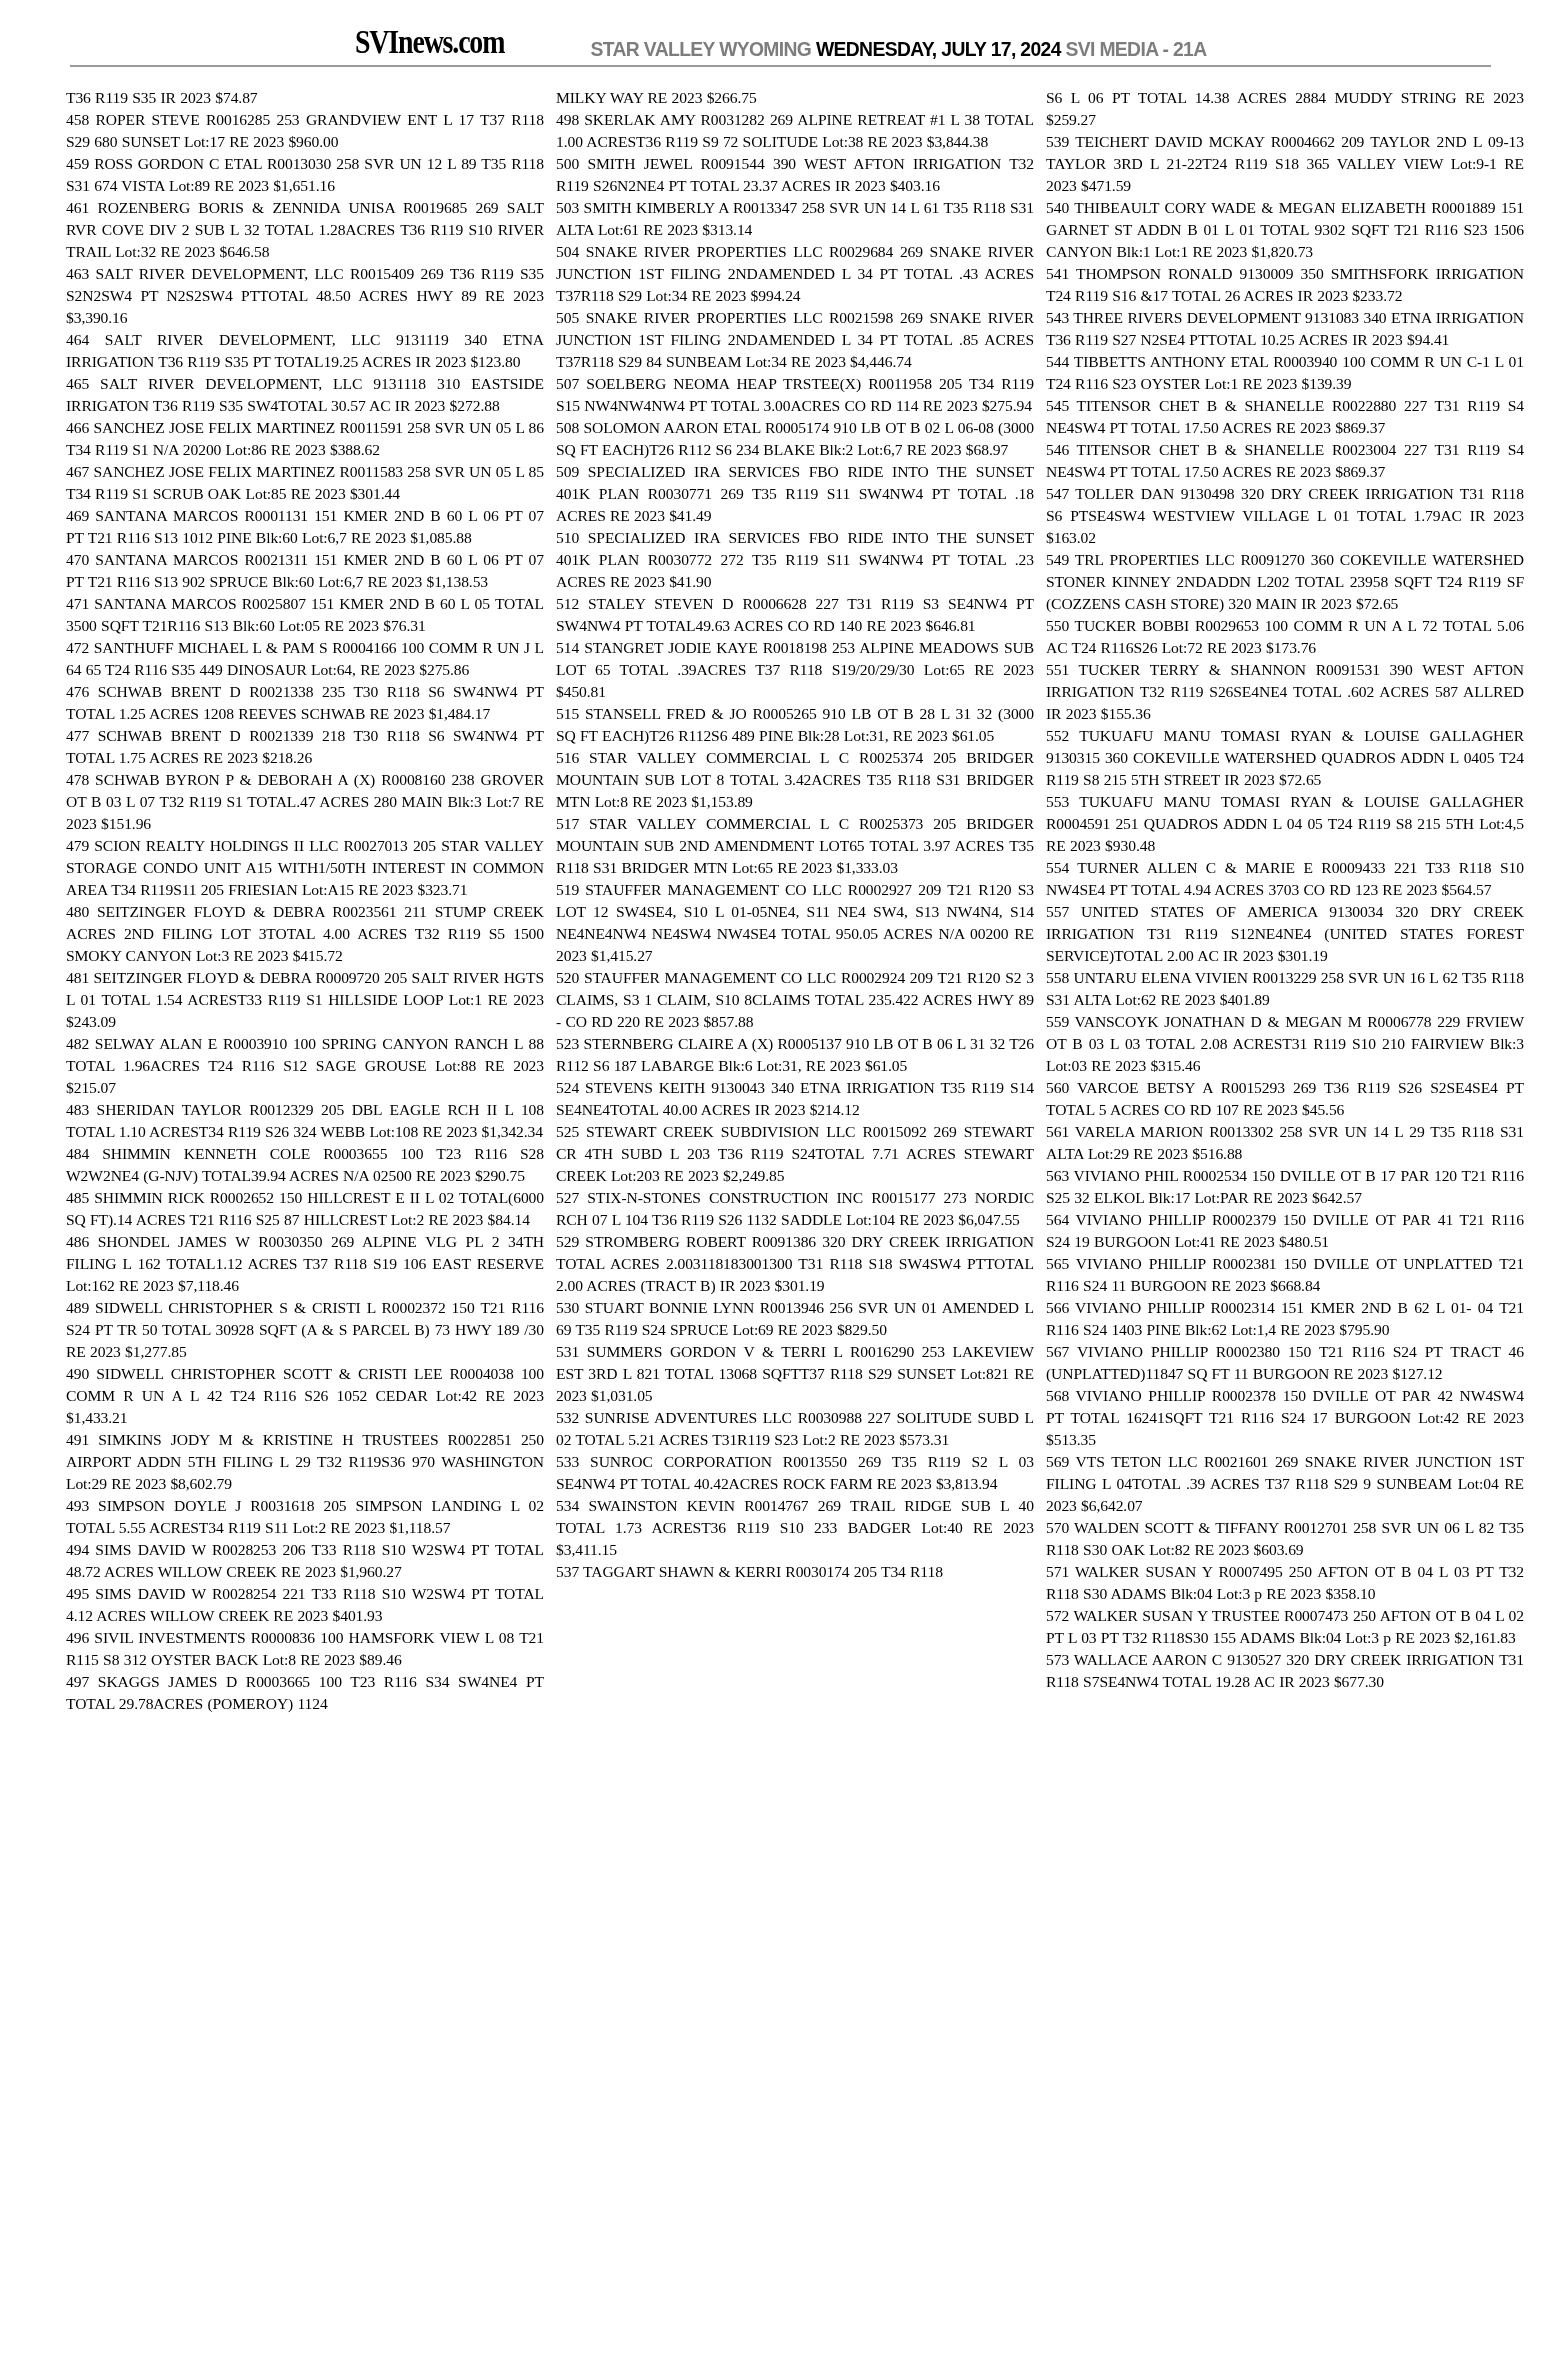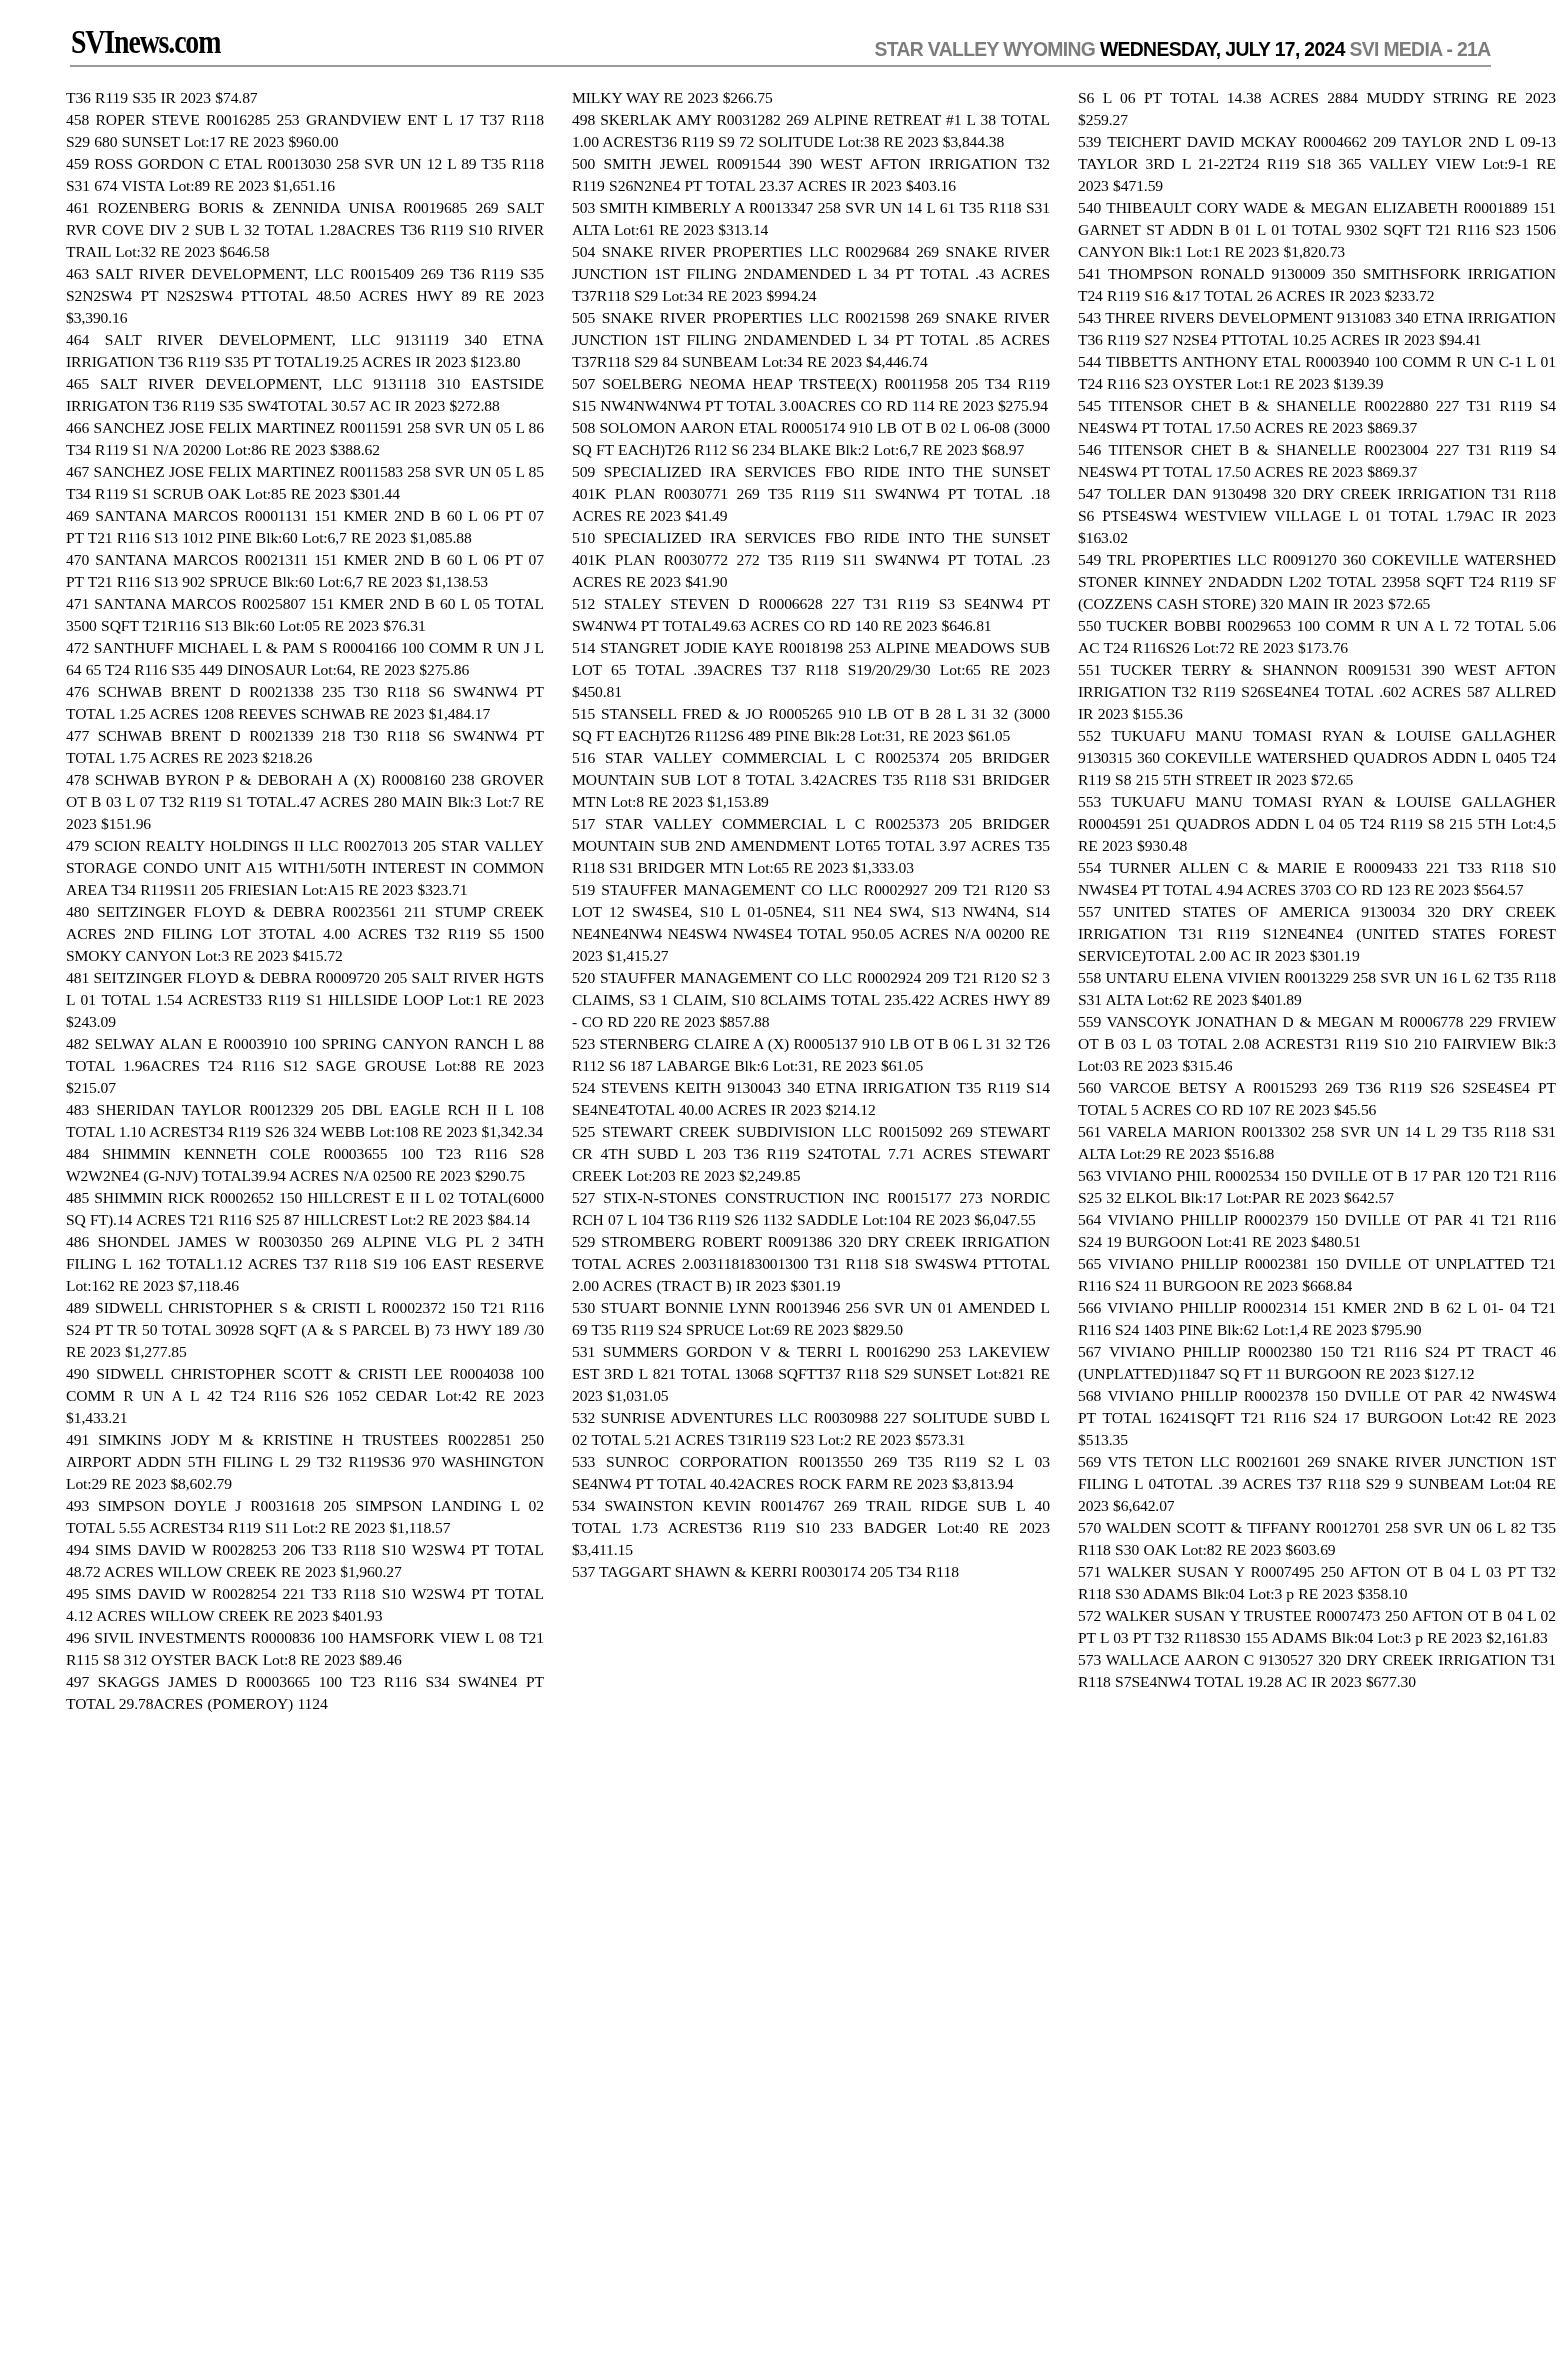--- a/index.html
+++ b/index.html
@@ -10,21 +10,21 @@
   body {
     width: 1561px;
     height: 2413px;
     position: relative;
     font-family: "Liberation Serif", "DejaVu Serif", serif;
     color: #000000;
     overflow: hidden;
   }
   .page-header {
     display: flex;
-    justify-content: space-between;
+    justify-content: center;
     align-items: flex-end;
     padding: 24.6px 71px 6.6px 71px;
   }
   .masthead {
     font-family: "Liberation Serif", "DejaVu Serif", serif;
     font-weight: bold;
     font-size: 34px;
     letter-spacing: -1.4px;
     transform: scaleX(0.82);
     transform-origin: left bottom;
@@ -42,21 +42,21 @@
   }
   .header-right .hr-gray { color: #7d7d7d; }
   .header-right .hr-black { color: #000000; }
   .rule {
     height: 1.9px;
     background: #9a9a9a;
     margin: 0 70px;
   }
   .columns {
     display: flex;
-    gap: 28px;
+    gap: 12px;
     margin: 20px 33px 0 66px;
     width: 1462px;
   }
   .col {
     width: 478px;
     flex: 0 0 478px;
   }
   .entry {
     margin: 0;
     padding: 0;

